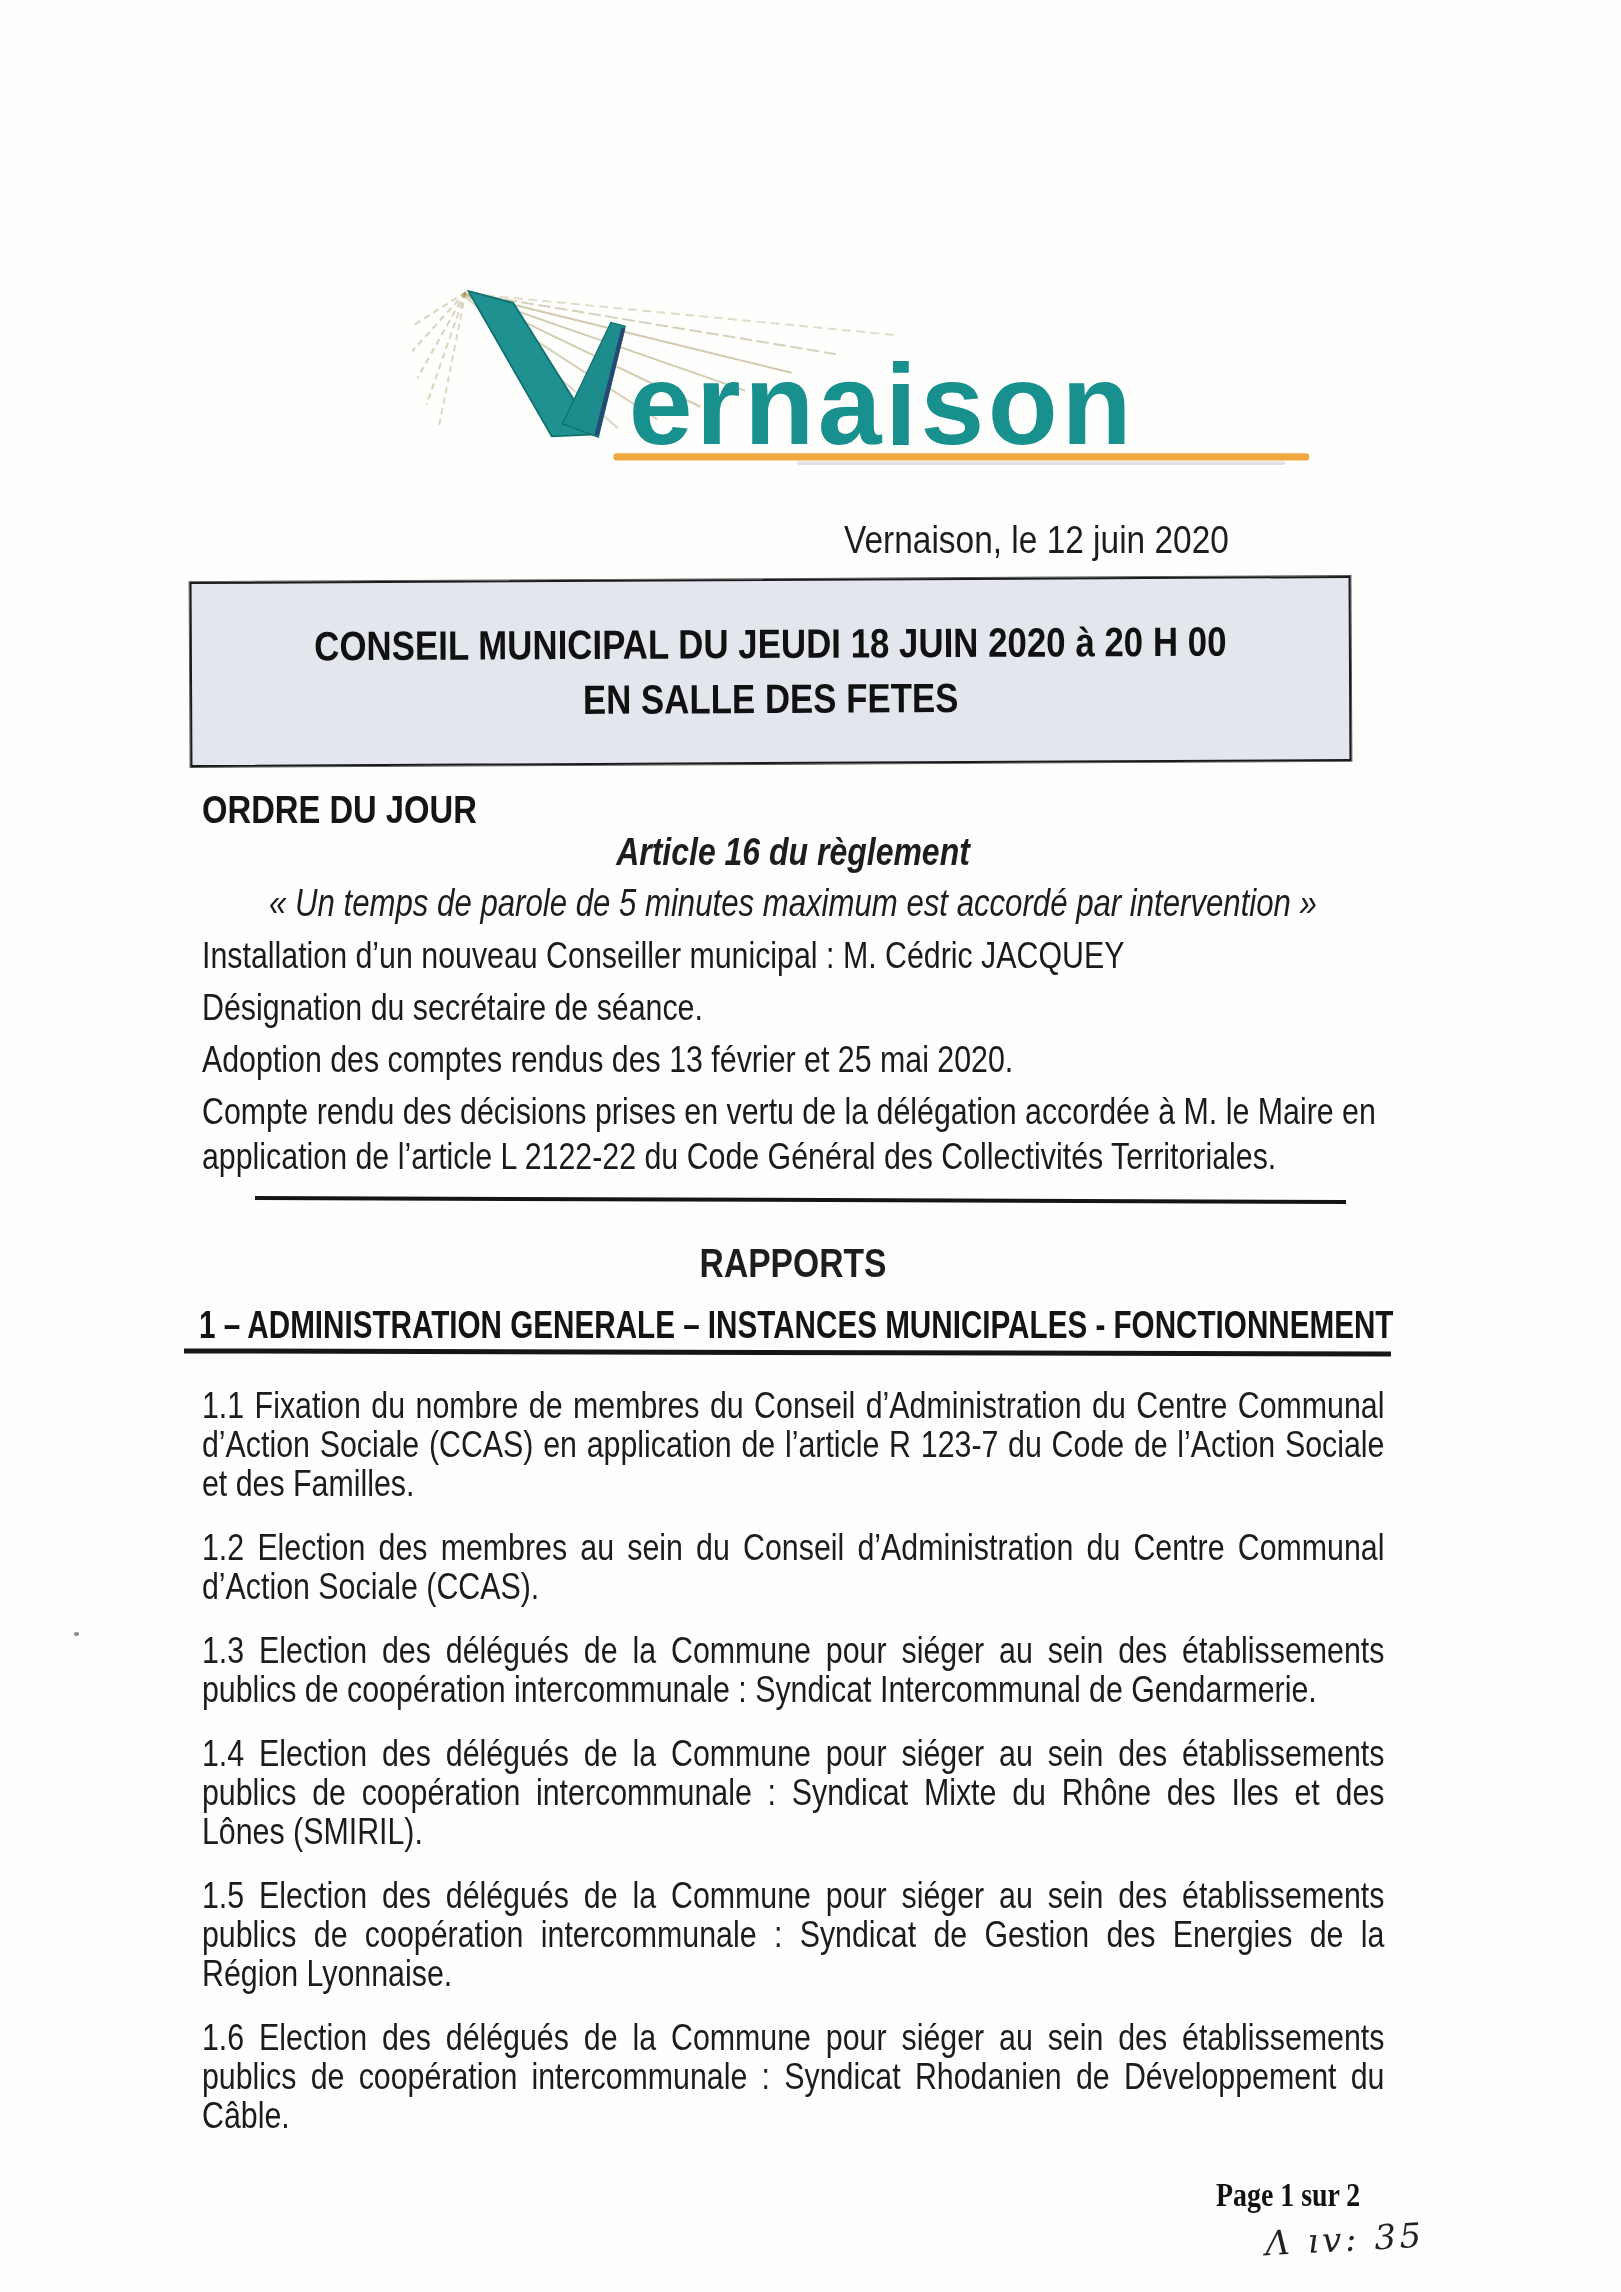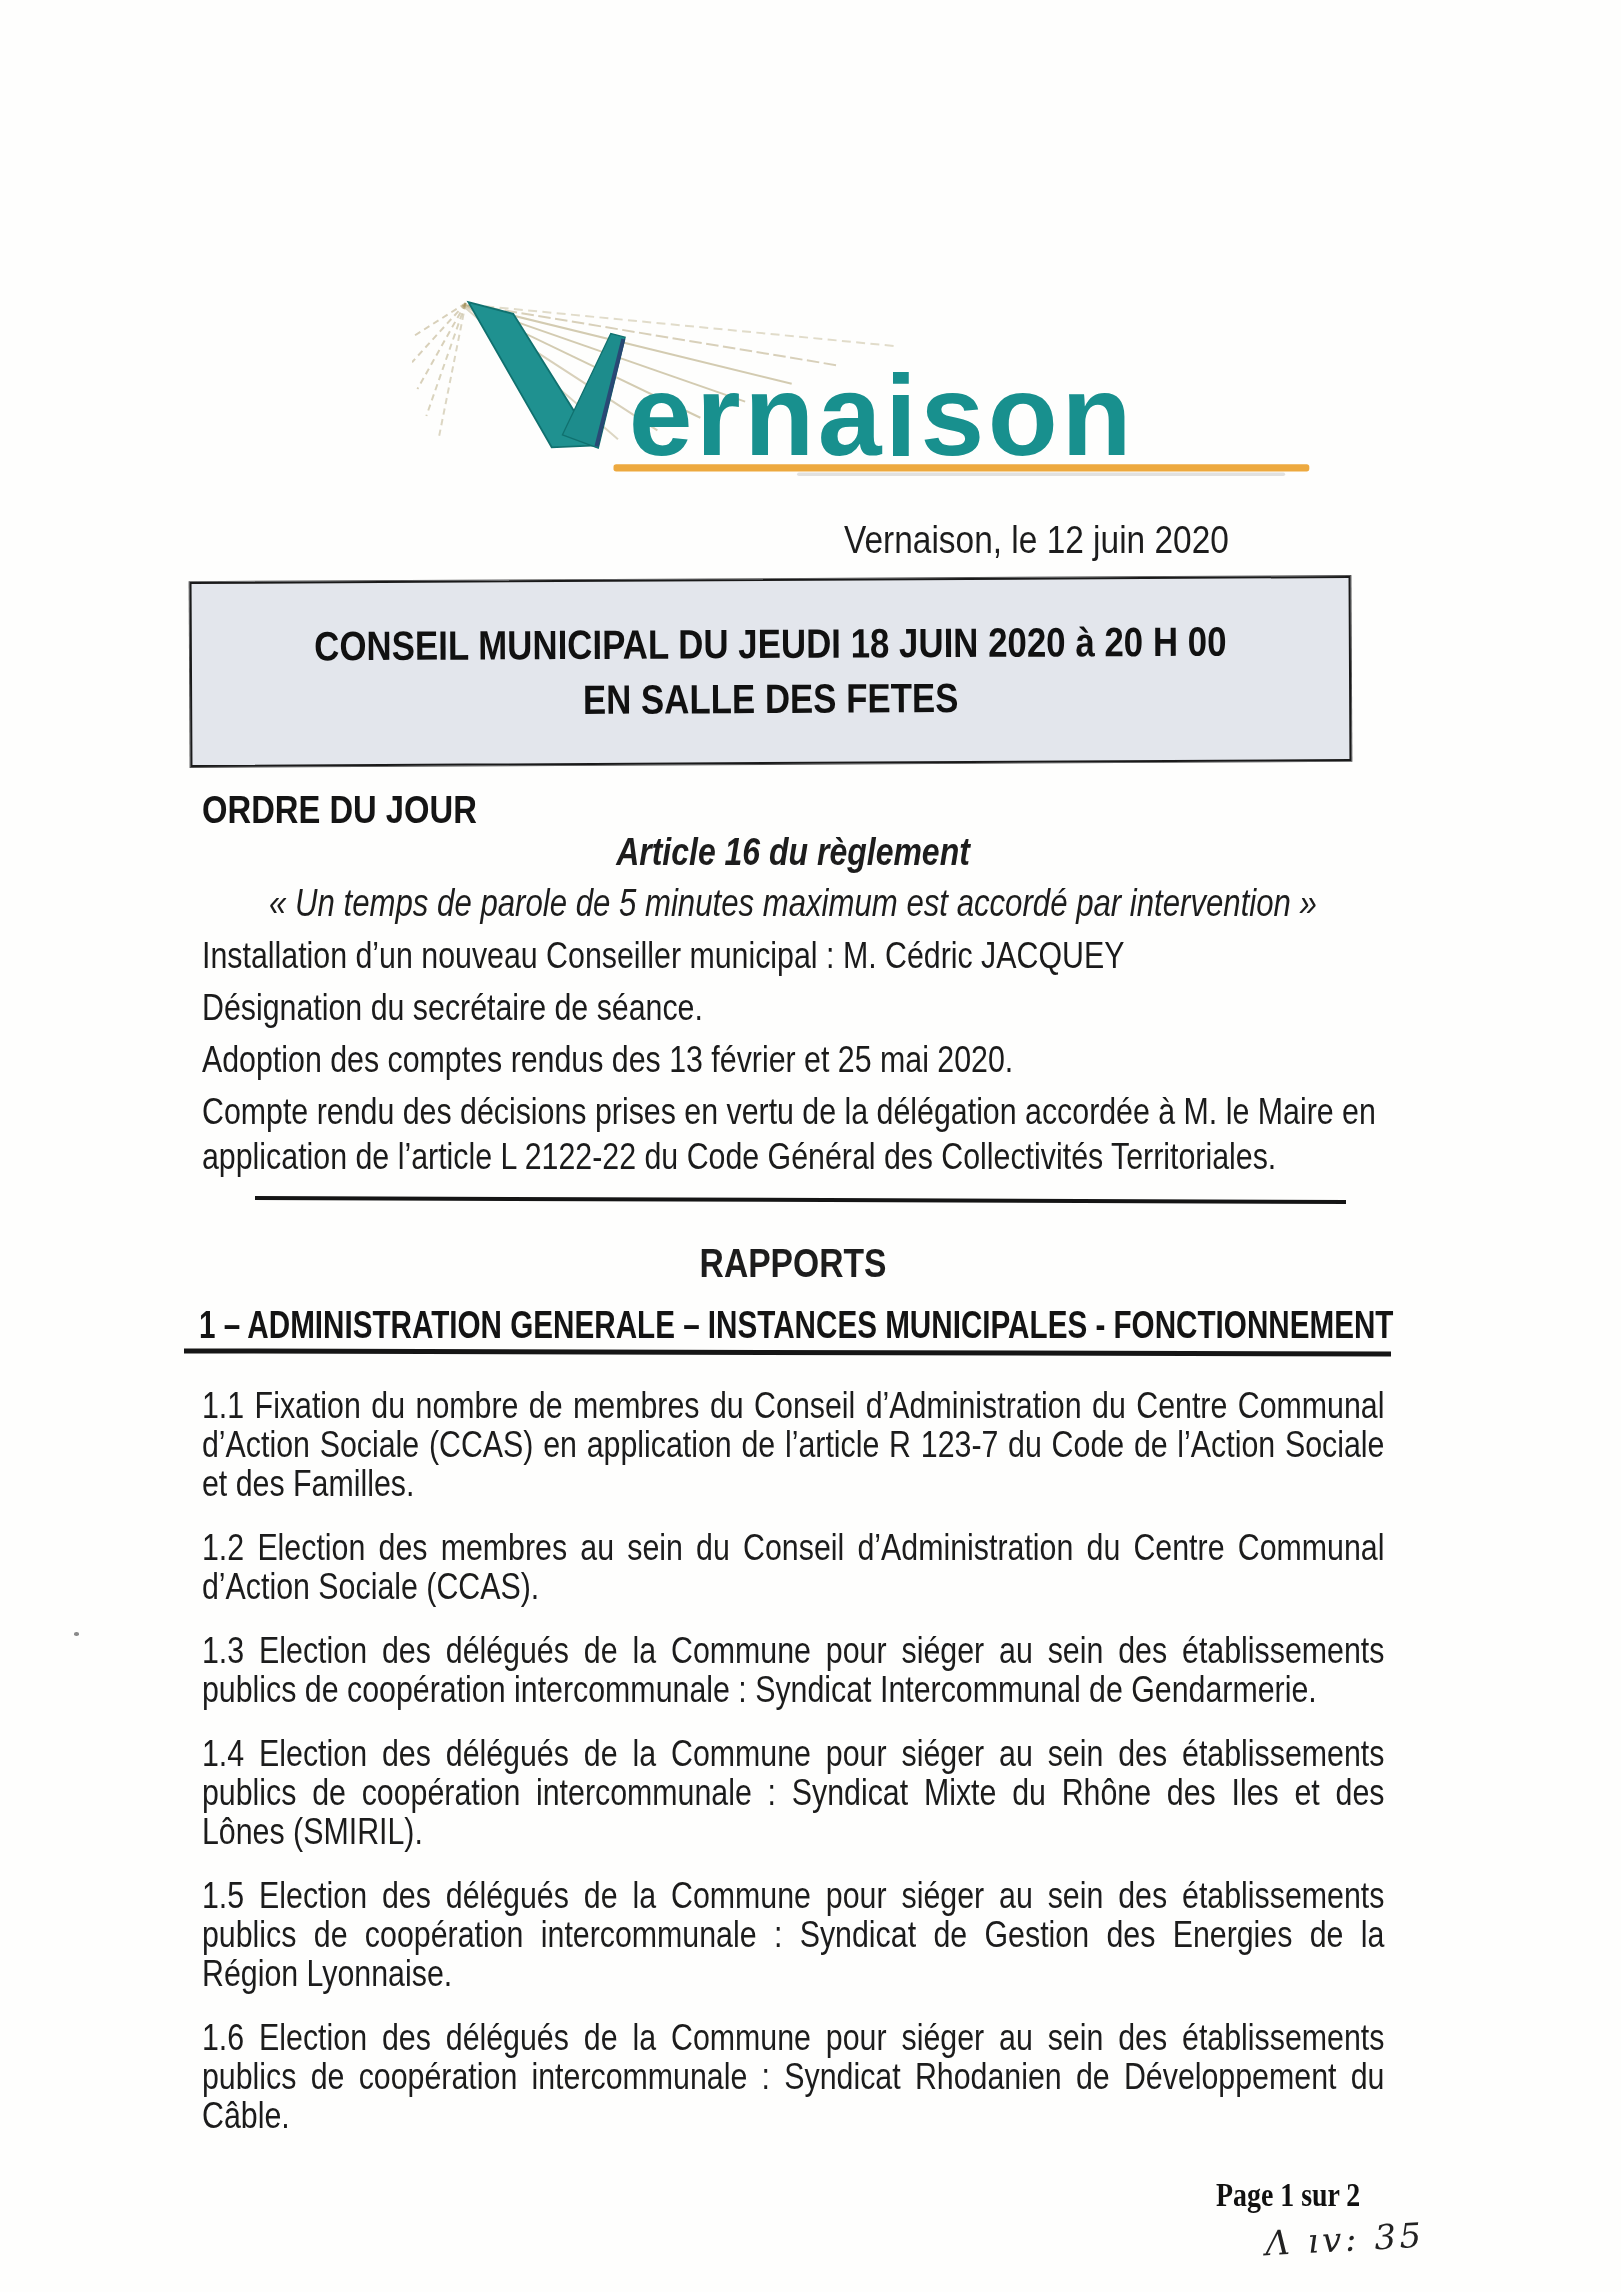--- a/index.html
+++ b/index.html
@@ -17,21 +17,21 @@
     width:1442px;
     transform:scaleX(0.82);
     transform-origin:0 0;
     font-size:37px;
     line-height:45px;
   }
   .condense.center{
     text-align:center;
     transform-origin:center top;
   }
-  .logo-wrap{left:412px;top:294px;width:900px;height:192px;}
+  .logo-wrap{left:412px;top:283px;width:900px;height:192px;}
   .date-line{
     left:844px;top:519px;
     font-size:38px;
     transform:scaleX(0.88);transform-origin:0 0;
     white-space:nowrap;
   }
   .title-box{
     left:190px;top:579px;width:1157px;height:181px;
     background:#e3e6ec;
     border:2.7px solid #1a1a1a;

